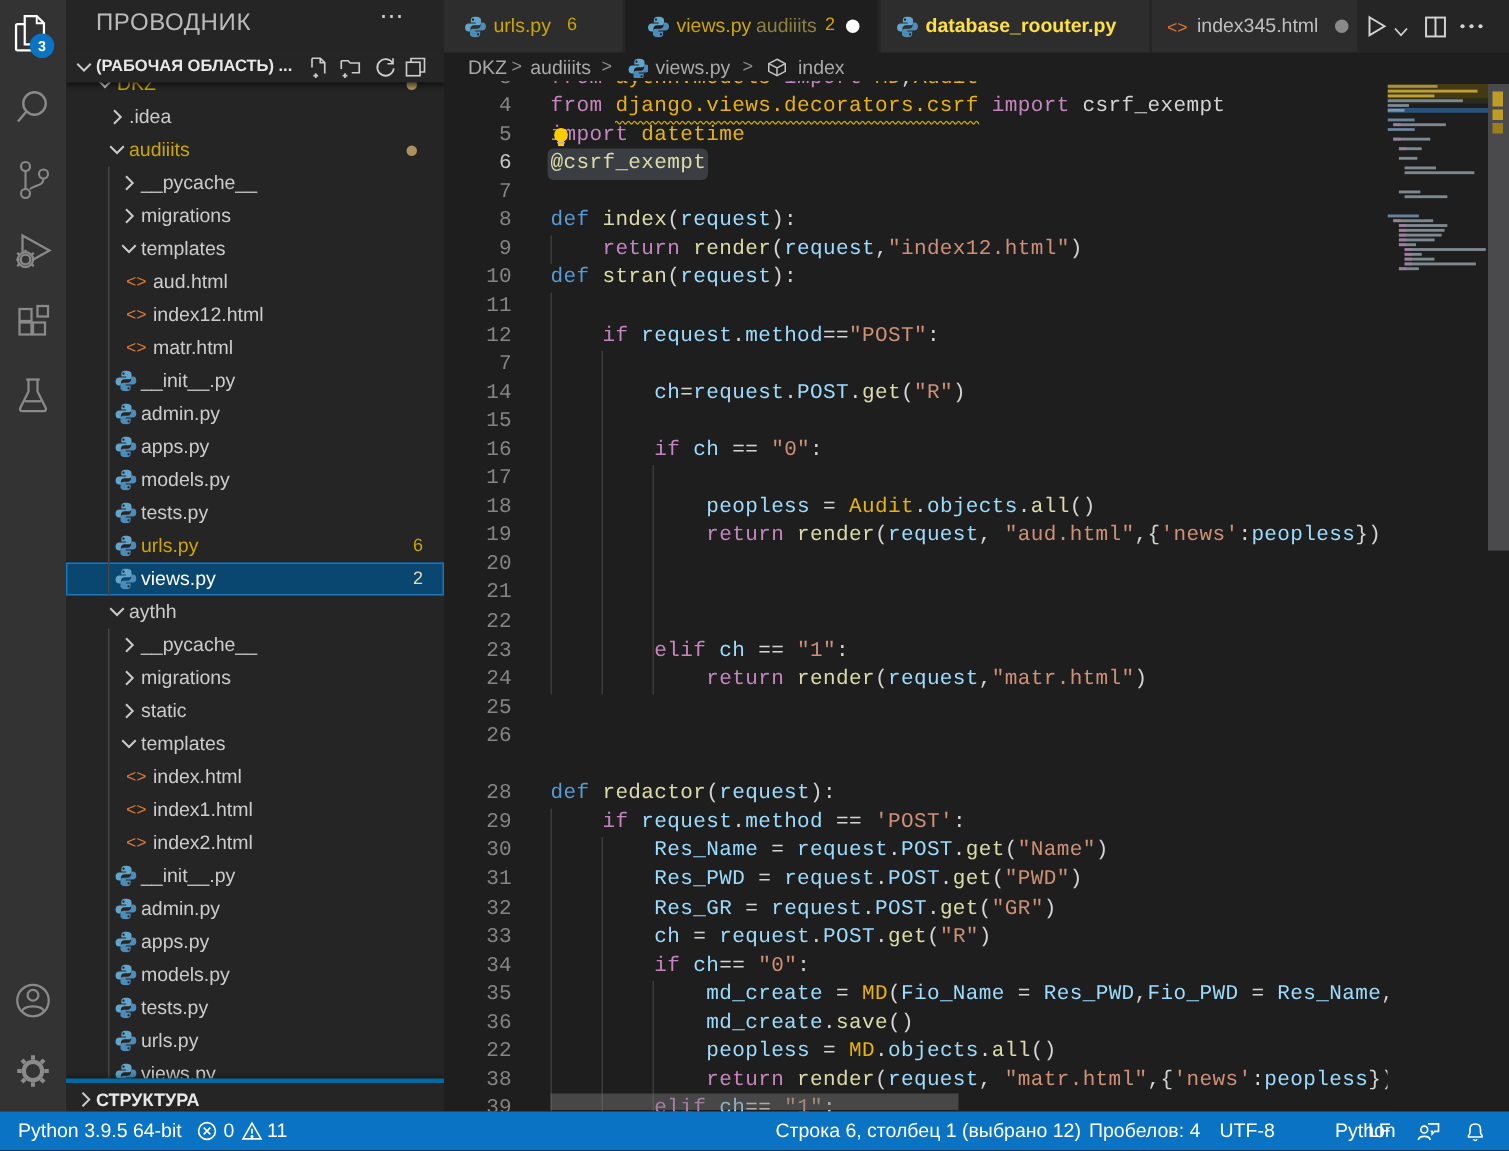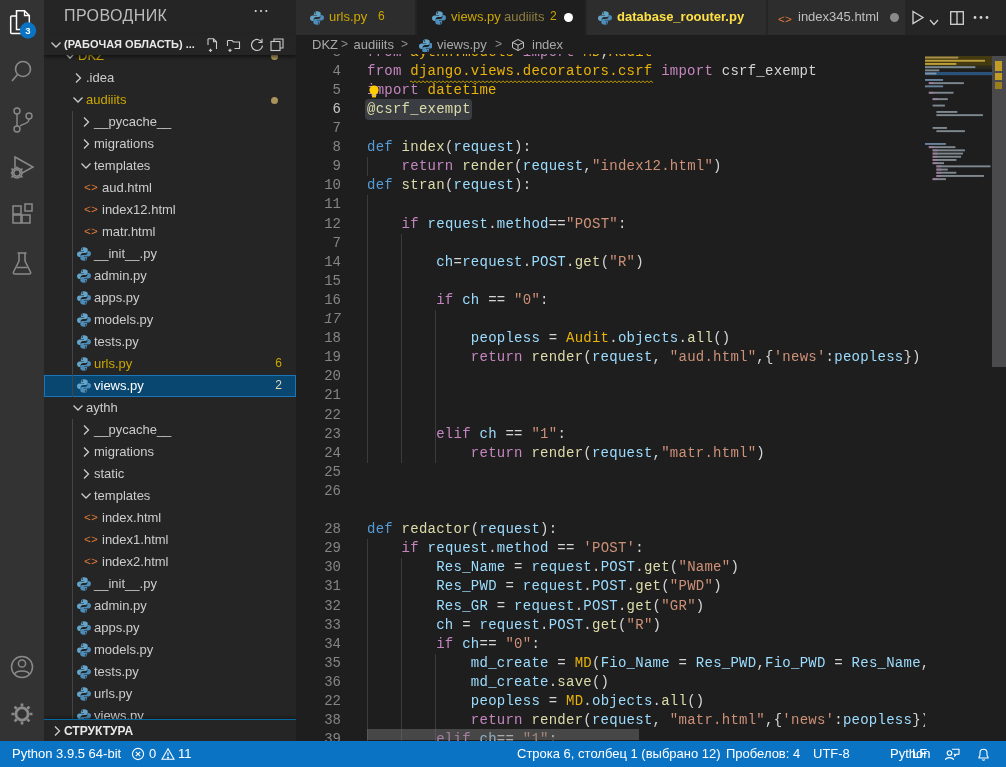--- a/index.html
+++ b/index.html
@@ -18,21 +18,21 @@
 .wsic { position:absolute; top:3px; width:16px; height:16px; }
 .tree { position:absolute; left:0; top:0; width:252px; }
 .row { position:absolute; left:0; width:252px; height:22px; font-size:13px; color:#cccccc; }
 .row .lbl { position:absolute; top:3px; }
 .row .ticon { position:absolute; top:3px; width:16px; height:16px; }
 .gold { color:#cca700; }
 .badge { position:absolute; right:14px; top:3px; font-size:12px; }
 .dotb { position:absolute; right:18px; top:8px; width:7px; height:7px; border-radius:50%; background:#a9935a; }
 #sel-row { background:#094771; outline:1px solid #1b75bb; outline-offset:-1px; color:#ffffff; }
 .guide { position:absolute; width:1px; background:#454545; }
-#structura { position:absolute; left:0; top:719px; width:252px; height:22px; background:#252526; border-top:1px solid #0369a1; box-shadow:0 -2px 3px rgba(0,0,0,.3); z-index:6; }
+#structura { position:absolute; left:0; top:719px; width:252px; height:22px; background:#252526; border-top:3px solid #0369a1; box-shadow:0 -2px 3px rgba(0,0,0,.3); z-index:6; }
 #structura .wtitle { position:absolute; left:20px; top:4px; font-size:12px; font-weight:bold; color:#e8e8e8; }
 #st-chev { position:absolute; left:5px; top:3px; width:16px; height:16px; }
 
 #tabsbar { left:296px; top:0; width:710px; height:35px; background:#252526; z-index:10; }
 .tab { position:absolute; top:0; height:35px; background:#2d2d2d; border-right:1px solid #252526; }
 .tab.active { background:#1e1e1e; }
 .tab .ticon { position:absolute; top:10px; width:15px; height:15px; }
 .tab .tlabel { position:absolute; top:9px; font-size:13px; }
 .tabdesc { color:#8f7f40; }
 .moddot { position:absolute; top:13px; width:9px; height:9px; border-radius:50%; }
@@ -486,21 +486,21 @@
     <div class="cl" style="top:65.0px;"><span class="ln">7</span><span class="ct"></span></div>
     <div class="cl" style="top:84.0px;"><span class="ln">8</span><span class="ct"><span class="d">def </span><span class="f">index</span><span class="w">(</span><span class="v">request</span><span class="w">):</span></span></div>
     <div class="cl" style="top:103.2px;"><span class="ln">9</span><span class="ct">    <span class="k">return </span><span class="f">render</span><span class="w">(</span><span class="v">request</span><span class="w">,</span><span class="s">"index12.html"</span><span class="w">)</span></span></div>
     <div class="cl" style="top:122.3px;"><span class="ln">10</span><span class="ct"><span class="d">def </span><span class="f">stran</span><span class="w">(</span><span class="v">request</span><span class="w">):</span></span></div>
     <div class="cl" style="top:141.4px;"><span class="ln">11</span><span class="ct"></span></div>
     <div class="cl" style="top:160.5px;"><span class="ln">12</span><span class="ct">    <span class="k">if </span><span class="v">request</span><span class="w">.</span><span class="v">method</span><span class="w">==</span><span class="s">"POST"</span><span class="w">:</span></span></div>
     <div class="cl" style="top:179.6px;"><span class="ln">7</span><span class="ct"></span></div>
     <div class="cl" style="top:198.7px;"><span class="ln">14</span><span class="ct">        <span class="v">ch</span><span class="w">=</span><span class="v">request</span><span class="w">.</span><span class="v">POST</span><span class="w">.</span><span class="f">get</span><span class="w">(</span><span class="s">"R"</span><span class="w">)</span></span></div>
     <div class="cl" style="top:217.8px;"><span class="ln">15</span><span class="ct"></span></div>
     <div class="cl" style="top:236.9px;"><span class="ln">16</span><span class="ct">        <span class="k">if </span><span class="v">ch</span><span class="w"> == </span><span class="s">"0"</span><span class="w">:</span></span></div>
-    <div class="cl" style="top:256.0px;font-style:italic;"><span class="ln">17</span><span class="ct"></span></div>
+    <div class="cl" style="top:256.0px;"><span class="ln">17</span><span class="ct"></span></div>
     <div class="cl" style="top:275.1px;"><span class="ln">18</span><span class="ct">            <span class="v">peopless</span><span class="w"> = </span><span class="t">Audit</span><span class="w">.</span><span class="v">objects</span><span class="w">.</span><span class="f">all</span><span class="w">()</span></span></div>
     <div class="cl" style="top:294.2px;"><span class="ln">19</span><span class="ct">            <span class="k">return </span><span class="f">render</span><span class="w">(</span><span class="v">request</span><span class="w">, </span><span class="s">"aud.html"</span><span class="w">,{</span><span class="s">'news'</span><span class="w">:</span><span class="v">peopless</span><span class="w">})</span></span></div>
     <div class="cl" style="top:313.3px;"><span class="ln">20</span><span class="ct"></span></div>
     <div class="cl" style="top:332.4px;"><span class="ln">21</span><span class="ct"></span></div>
     <div class="cl" style="top:351.5px;"><span class="ln">22</span><span class="ct"></span></div>
     <div class="cl" style="top:370.6px;"><span class="ln">23</span><span class="ct">        <span class="k">elif </span><span class="v">ch</span><span class="w"> == </span><span class="s">"1"</span><span class="w">:</span></span></div>
     <div class="cl" style="top:389.7px;"><span class="ln">24</span><span class="ct">            <span class="k">return </span><span class="f">render</span><span class="w">(</span><span class="v">request</span><span class="w">,</span><span class="s">"matr.html"</span><span class="w">)</span></span></div>
     <div class="cl" style="top:408.8px;"><span class="ln">25</span><span class="ct"></span></div>
     <div class="cl" style="top:427.9px;"><span class="ln">26</span><span class="ct"></span></div>
     <div class="cl" style="top:466.1px;"><span class="ln">28</span><span class="ct"><span class="d">def </span><span class="f">redactor</span><span class="w">(</span><span class="v">request</span><span class="w">):</span></span></div>

